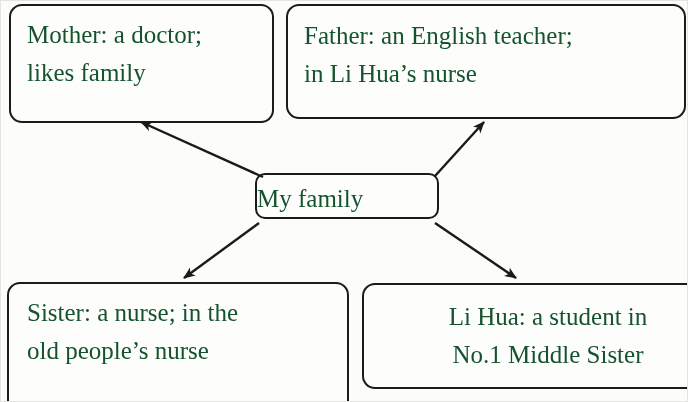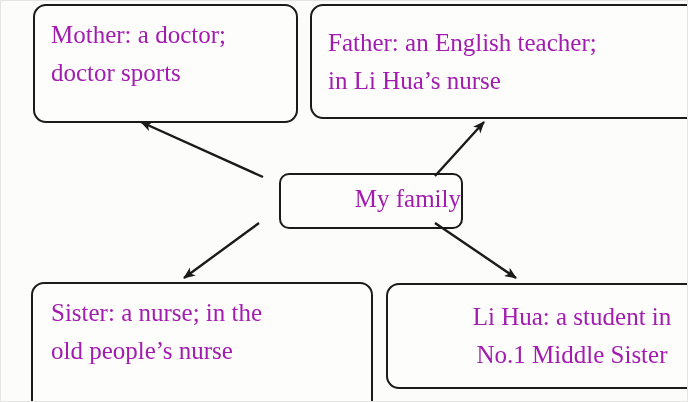--- a/index.html
+++ b/index.html
@@ -14,56 +14,55 @@
     background: #fcfcfb;
     border: 1px solid #e4e4e2;
     overflow: hidden;
   }
   .node {
     position: absolute;
     box-sizing: border-box;
     background: #fdfdfc;
     border: 2.5px solid #1b1b1b;
     border-radius: 13px;
-    color: #a21caf;
+    color: #14532d;
     font-size: 25px;
     line-height: 38px;
     white-space: nowrap;
-    margin-left: 24px;
   }
   .node .line { display: block; }
   #node-mother { left: 8px;   top: 3px;   width: 265px; height: 119px; padding: 10px 8px 0 16px; }
-  #node-father { left: 285px; top: 3px;   width: 400px; height: 115px; padding: 18px 8px 0 16px; }
+  #node-father { left: 285px; top: 3px;   width: 400px; height: 115px; padding: 11px 8px 0 16px; }
   #node-sister { left: 6px;   top: 281px; width: 342px; height: 141px; padding: 10px 24px 0 18px; }
   #node-lihua  { left: 361px; top: 282px; width: 360px; height: 106px; padding: 13px 8px 0 20px; text-align: center; }
   #node-center {
-    left: 254px; top: 172px; width: 184px; height: 56px;
+    left: 254px; top: 172px; width: 184px; height: 46px;
     border-radius: 10px;
-    text-align: right;
+    text-align: left;
     line-height: 47px;
   }
   svg.arrows {
     position: absolute;
     left: 0; top: 0;
     width: 686px; height: 400px;
     pointer-events: none;
   }
   svg.arrows line {
     stroke: #1a1a1a;
     stroke-width: 2.4;
   }
 </style>
 </head>
 <body>
 
 <div class="canvas">
 
   <div class="node" id="node-mother">
     <span class="line">Mother: a doctor;</span>
-    <span class="line">doctor sports</span>
+    <span class="line">likes family</span>
   </div>
 
   <div class="node" id="node-father">
     <span class="line">Father: an English teacher;</span>
     <span class="line">in Li Hua’s nurse</span>
   </div>
 
   <div class="node" id="node-center">
     <span>My family</span>
   </div>

